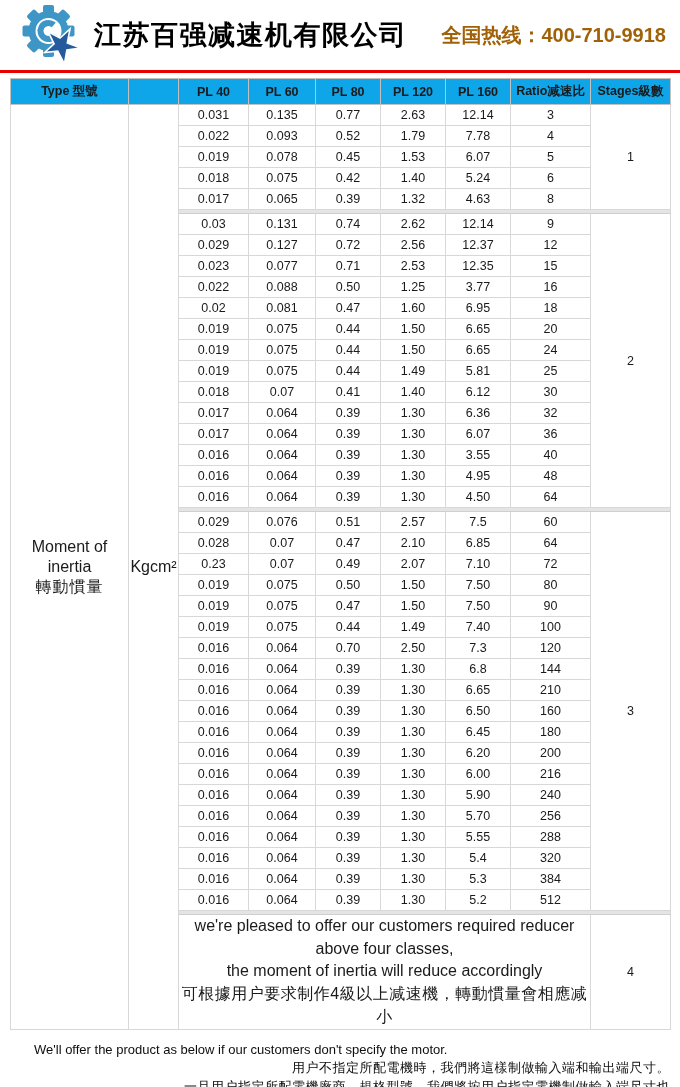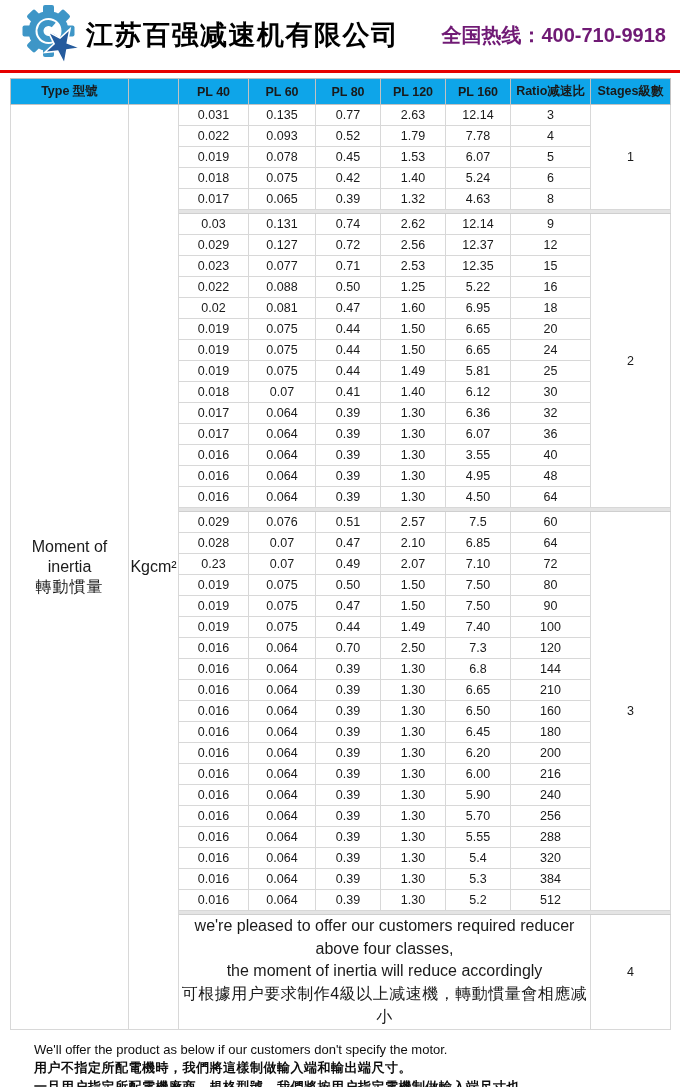--- a/index.html
+++ b/index.html
@@ -16,28 +16,29 @@
     display: flex;
     align-items: center;
     height: 70px;
     padding: 2px 8px 2px 20px;
   }
   .logo-wrap { width: 66px; height: 64px; flex: 0 0 auto; }
   .company-name {
     font-size: 27px;
     font-weight: bold;
     letter-spacing: 1.5px;
+    margin-left: 8px;
     white-space: nowrap;
   }
   .hotline {
     margin-left: auto;
     margin-right: 6px;
     font-size: 20px;
     font-weight: bold;
-    color: #701a75;
+    color: #a16207;
     white-space: nowrap;
   }
   .red-divider { height: 3px; background: #e60000; }
 
   
   .table-wrap { margin: 5px 10px 0 10px; }
   table.spec {
     border-collapse: collapse;
     table-layout: fixed;
     width: 660px;
@@ -83,21 +84,21 @@
     line-height: 1.42;
     color: #8d8d8d;
     font-size: 16px;
     height: auto;
   }
   td.note-cell .note-zh { letter-spacing: 0.5px; text-align: center; }
 
   
   .page-footer { padding: 11px 10px 10px 34px; }
   .f-en { font-size: 13px; line-height: 17px; color: #0d0d0d; }
-  .f-zh { font-size: 13px; line-height: 19px; font-weight: bold; color: #0d0d0d; letter-spacing: 0.5px; }
+  .f-zh { font-size: 13px; line-height: 19px; font-weight: normal; color: #0d0d0d; letter-spacing: 0.5px; text-align: right; }
 </style>
 </head>
 <body>
 
 <div class="page-header">
   <div class="logo-wrap">
     <svg width="66" height="64" viewBox="0 0 66 64">
       <g>
         <g fill="#3e96c7">
           <rect x="23" y="2" width="11" height="52" rx="2" transform="rotate(0 28.5 28)"></rect>
@@ -217,21 +218,21 @@
           <td class="val">0.71</td>
           <td class="val">2.53</td>
           <td class="val">12.35</td>
           <td class="val">15</td>
         </tr>
         <tr>
           <td class="val">0.022</td>
           <td class="val">0.088</td>
           <td class="val">0.50</td>
           <td class="val">1.25</td>
-          <td class="val">5.22</td>
+          <td class="val">3.77</td>
           <td class="val">16</td>
         </tr>
         <tr>
           <td class="val">0.02</td>
           <td class="val">0.081</td>
           <td class="val">0.47</td>
           <td class="val">1.60</td>
           <td class="val">6.95</td>
           <td class="val">18</td>
         </tr>

